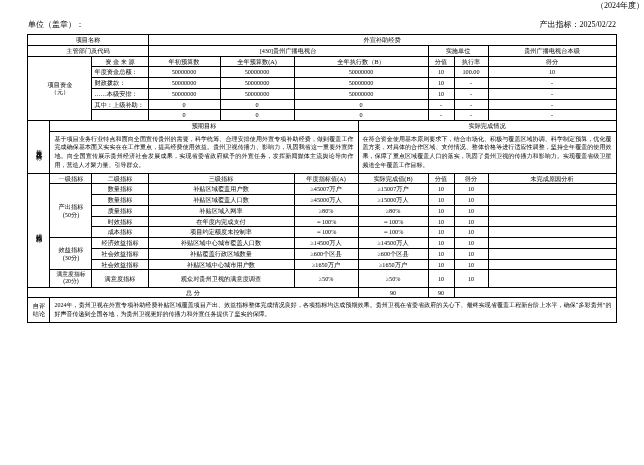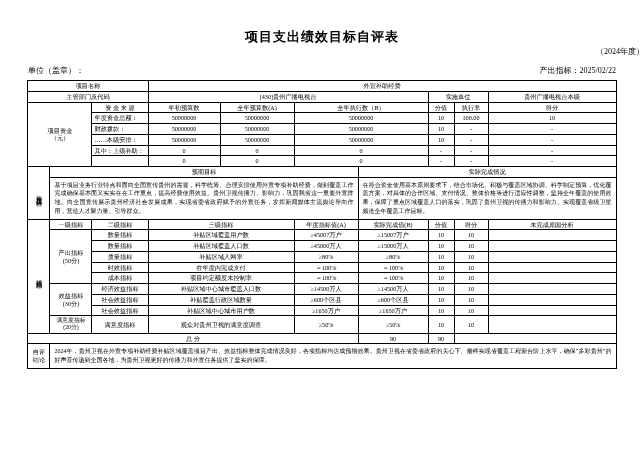--- a/index.html
+++ b/index.html
@@ -52,21 +52,20 @@
   }
   .just{text-align:justify;line-height:1.45;font-size:6px;padding:3px 4px;}
   .sig{font-size:8px;margin:4px 28px 0 28px;}
   .small{font-size:5.8px;}
 </style>
 </head>
 <body>
 
 <div class="page">
 
-  <div class="title">项目支出绩效目标自评表</div>
   <div class="subtitle">（2024年度）</div>
 
   <div class="meta">
     <span>单位（盖章）：</span>
     <span><span>产出指标：</span><span>2025/02/22</span></span>
   </div>
 
   <table>
     <colgroup>
       <col style="width:22px">

